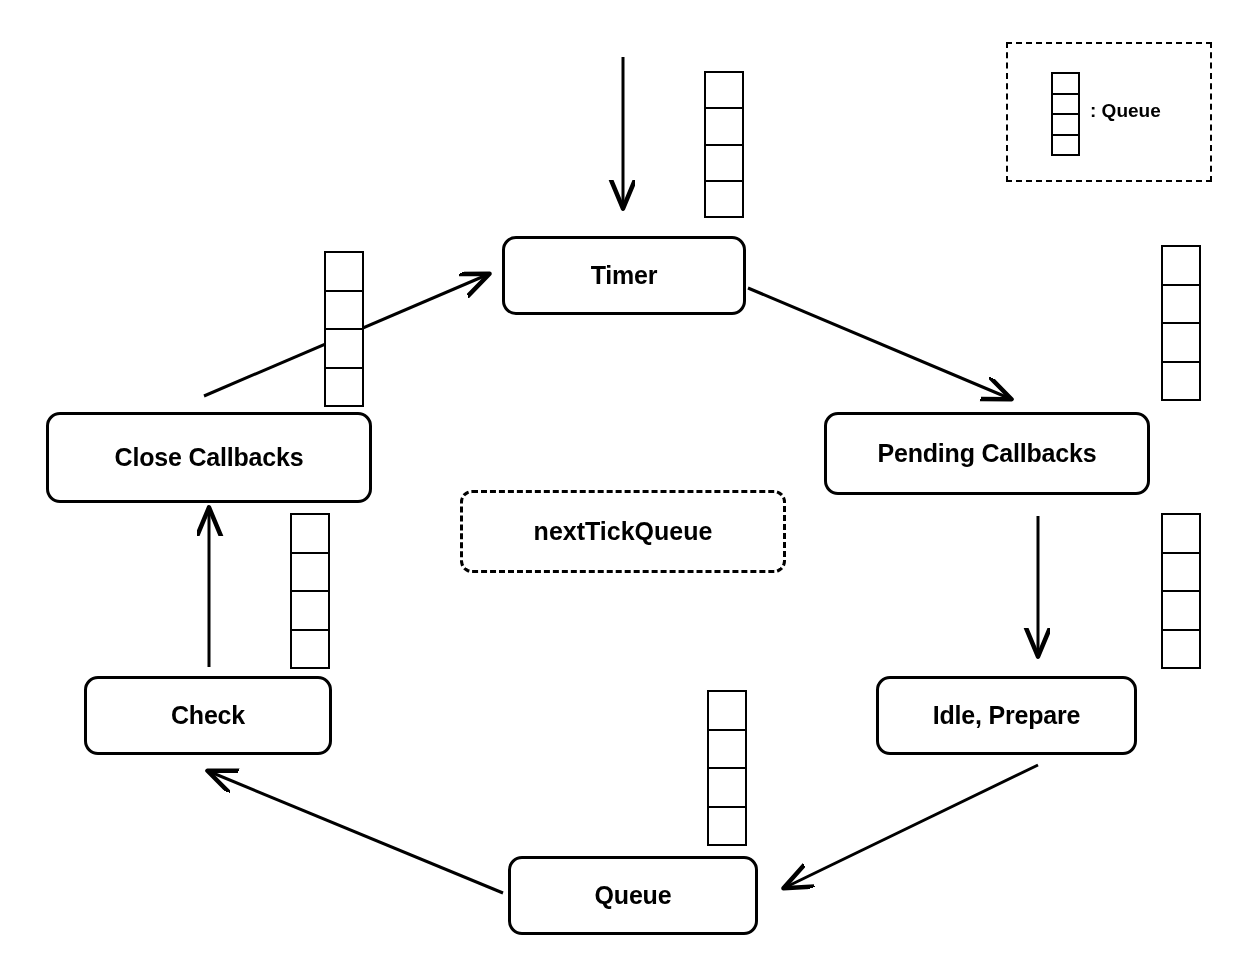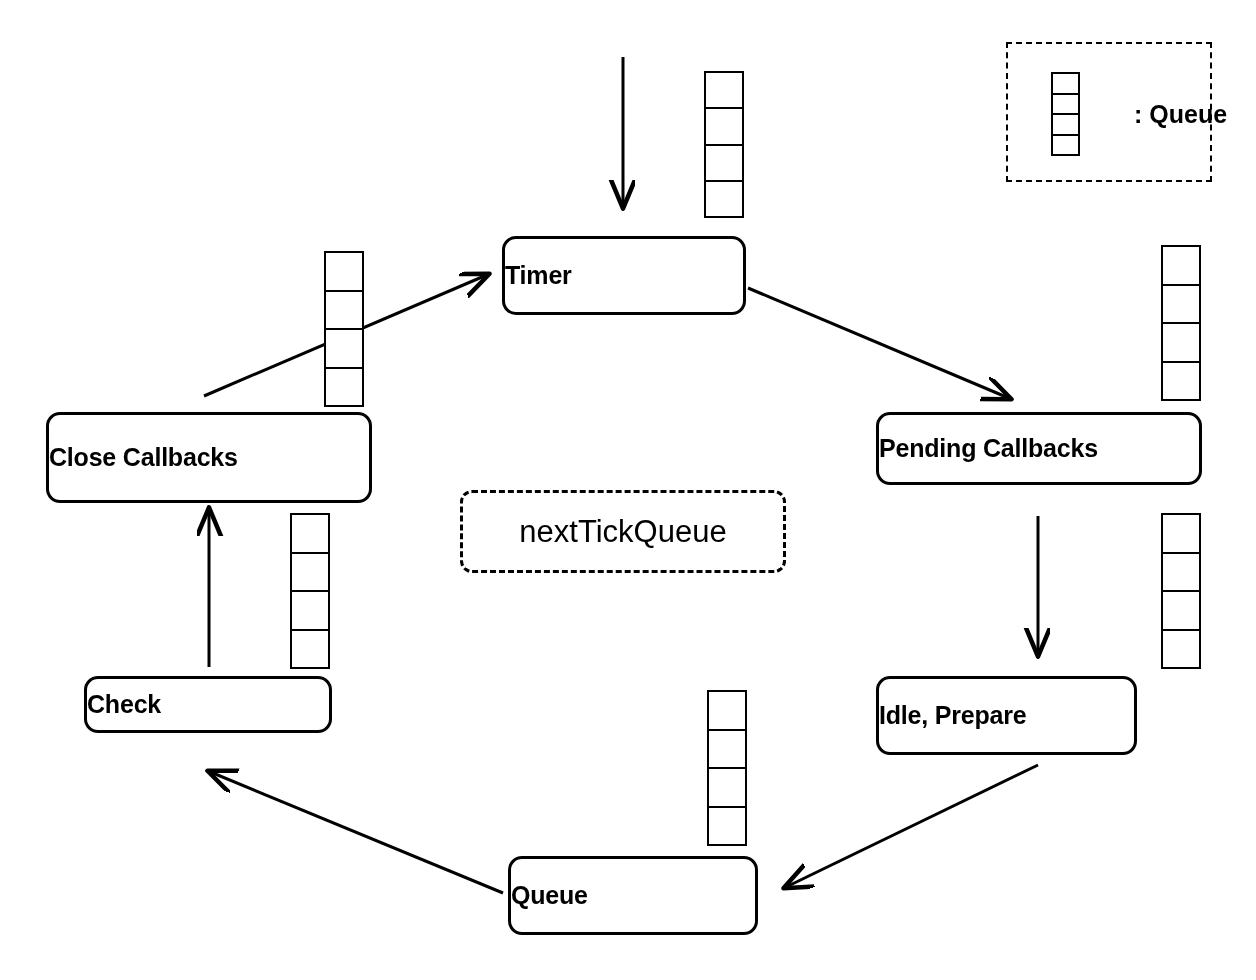--- a/index.html
+++ b/index.html
@@ -20,20 +20,21 @@
   }
   
   .node {
     position: absolute;
     box-sizing: border-box;
     border: 3px solid #000000;
     border-radius: 14px;
     background: #ffffff;
     display: flex;
     align-items: center;
+    justify-content: center;
     z-index: 5;
   }
   .node-label {
     font-family: "Liberation Sans", sans-serif;
     font-weight: bold;
     font-size: 25px;
     color: #000000;
     letter-spacing: -0.2px;
     white-space: nowrap;
   }
@@ -63,43 +64,42 @@
     border: 3px dashed #000000;
     border-radius: 12px;
     background: #ffffff;
     display: flex;
     align-items: center;
     justify-content: center;
     z-index: 5;
   }
   .dashed-label {
     font-family: "Liberation Sans", sans-serif;
-    font-weight: normal;
-    font-size: 31px;
-    color: #000000;
-    white-space: nowrap;
-    text-align: center;
-  }
-  
-  #legend {
-    position: absolute;
-    box-sizing: border-box;
-    border: 2.5px dashed #000000;
-    border-radius: 0px;
-    background: #ffffff;
-    z-index: 5;
-  }
-  #legend-text {
-    position: absolute;
-    font-family: "Liberation Sans", sans-serif;
     font-weight: bold;
     font-size: 25px;
     color: #000000;
     white-space: nowrap;
-    margin-left: 44px;
+    text-align: center;
+  }
+  
+  #legend {
+    position: absolute;
+    box-sizing: border-box;
+    border: 2.5px dashed #000000;
+    border-radius: 0px;
+    background: #ffffff;
+    z-index: 5;
+  }
+  #legend-text {
+    position: absolute;
+    font-family: "Liberation Sans", sans-serif;
+    font-weight: bold;
+    font-size: 19px;
+    color: #000000;
+    white-space: nowrap;
   }
   
   #arrows {
     position: absolute;
     left: 0;
     top: 0;
     width: 1256px;
     height: 980px;
     z-index: 2;
     pointer-events: none;
@@ -124,33 +124,33 @@
       <line x1="503" y1="893" x2="208" y2="771" marker-end="url(#ah)"></line>
       <line x1="209" y1="667" x2="209" y2="508" marker-end="url(#ah)"></line>
       <line x1="204" y1="396" x2="489" y2="274" marker-end="url(#ah)"></line>
     </g>
   </svg>
 
   <div class="node" style="left:502px; top:236px; width:244px; height:79px;">
     <span class="node-label">Timer</span>
   </div>
 
-  <div class="node" style="left:876px; top:412px; width:326px; height:73px;">
+  <div class="node" style="left:824px; top:412px; width:326px; height:83px;">
     <span class="node-label">Pending Callbacks</span>
   </div>
 
   <div class="node" style="left:876px; top:676px; width:261px; height:79px;">
     <span class="node-label">Idle, Prepare</span>
   </div>
 
   <div class="node" style="left:508px; top:856px; width:250px; height:79px;">
     <span class="node-label">Queue</span>
   </div>
 
-  <div class="node" style="left:84px; top:676px; width:248px; height:57px;">
+  <div class="node" style="left:84px; top:676px; width:248px; height:79px;">
     <span class="node-label">Check</span>
   </div>
 
   <div class="node" style="left:46px; top:412px; width:326px; height:91px;">
     <span class="node-label">Close Callbacks</span>
   </div>
 
   <div class="queue" style="left:704px; top:71px; width:40px; height:147px;">
     <div class="queue-cell"></div>
     <div class="queue-cell"></div>

